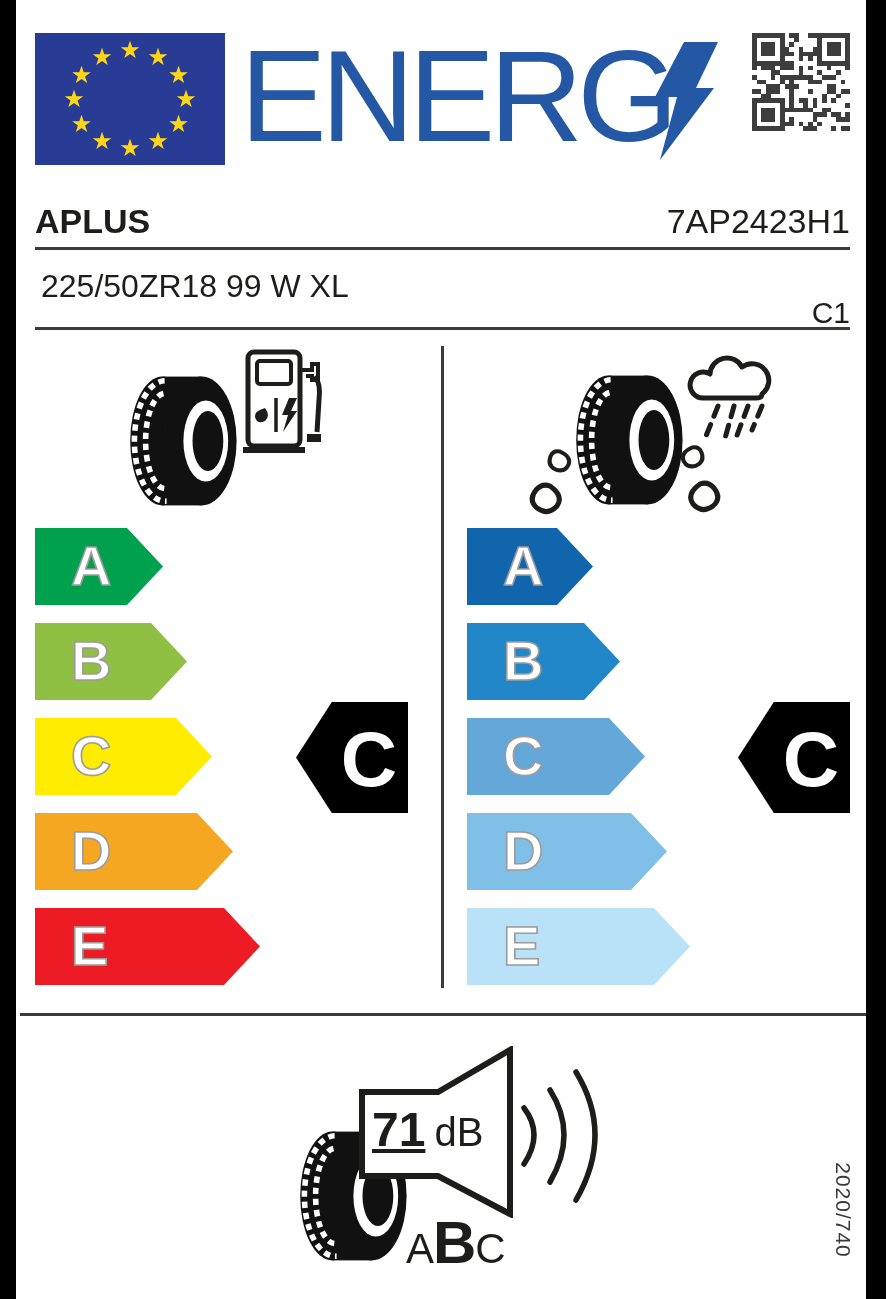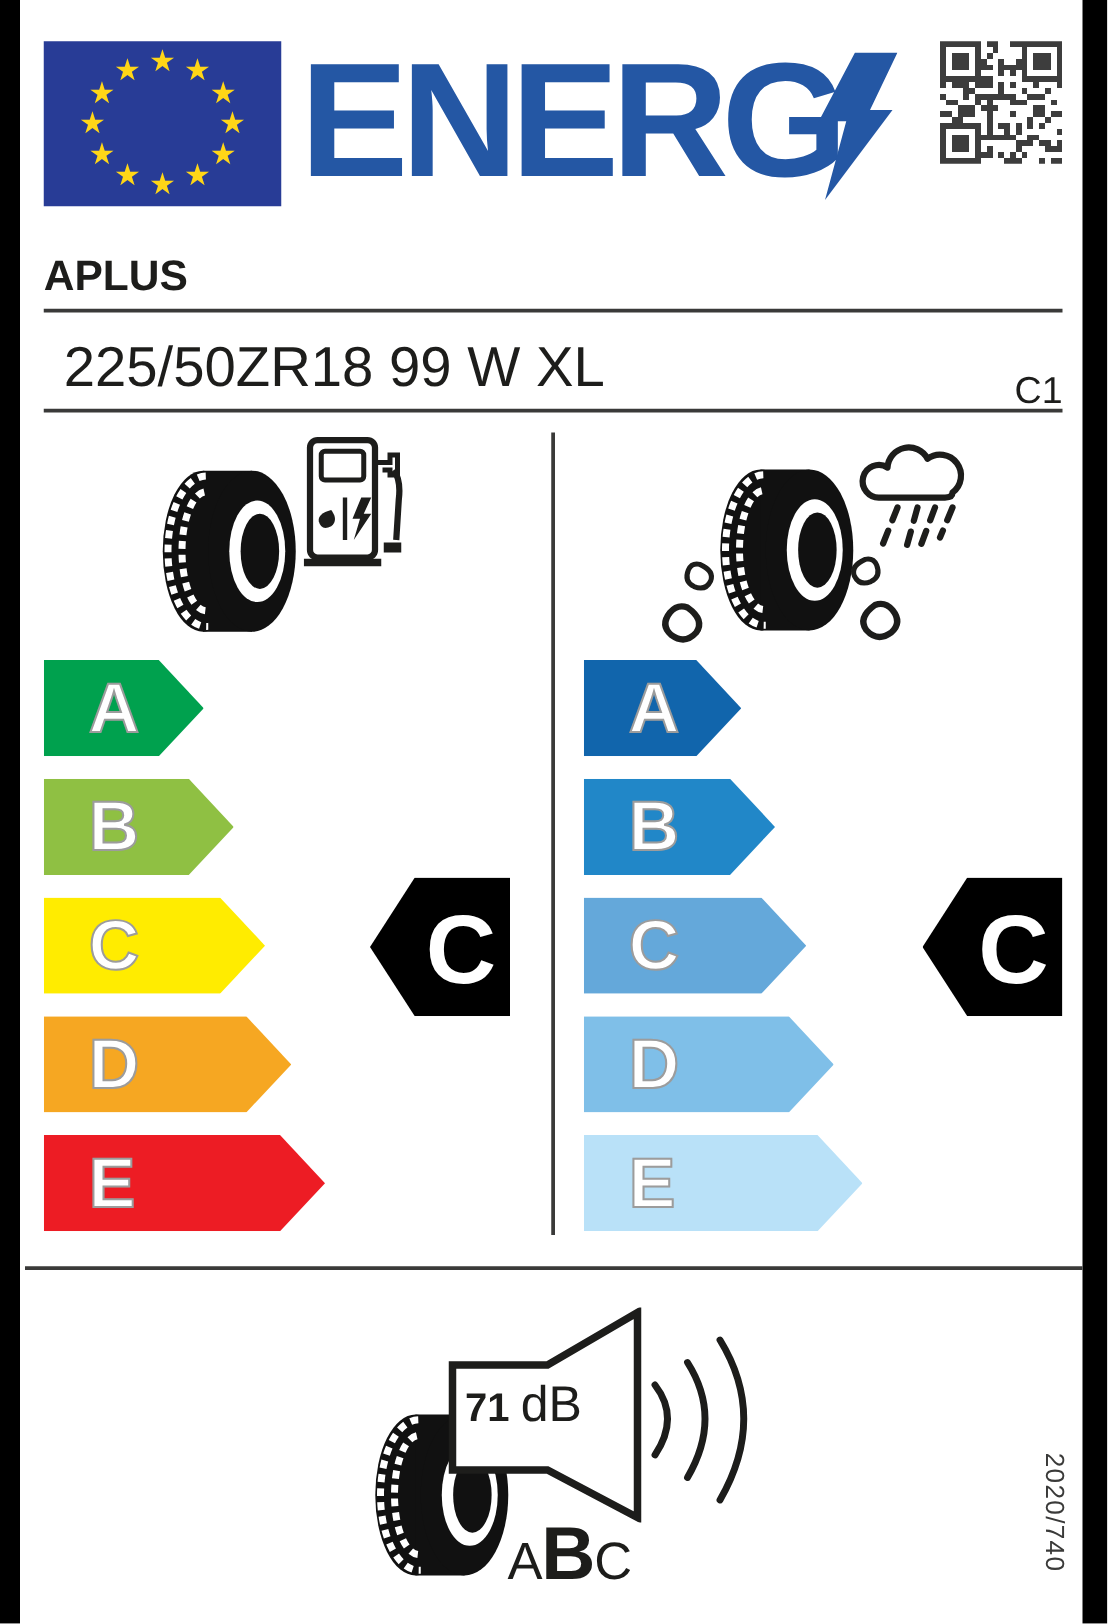--- a/index.html
+++ b/index.html
@@ -11,34 +11,34 @@
   }
   .bar { position:absolute; top:0; height:1299px; background:#000; }
   .bar.left  { left:0; width:16px; }
   .bar.right { left:866px; width:20px; }
 
   
   .flag { position:absolute; left:35px; top:33px; width:190px; height:132px; background:#283c96; }
   .flag .star { position:absolute; color:#ffd617; font-size:24px; line-height:1; transform:translate(-50%,-50%); }
   .energ {
     position:absolute; left:240px; top:30px; height:132px;
-    font-size:130px; line-height:132px; font-weight:bold; letter-spacing:-6px;
+    font-size:130px; line-height:132px; font-weight:normal; letter-spacing:-6px;
     color:#2457a4; white-space:nowrap;
   }
   .bolt { position:absolute; left:646px; top:42px; }
   .qr { position:absolute; left:752px; top:33px; width:98px; height:98px; }
 
   
   .brand { position:absolute; left:35px; top:202px; font-size:34px; font-weight:bold; letter-spacing:0px; }
   .code  { position:absolute; right:36px; top:202px; font-size:34px; font-weight:normal; }
   .rule  { position:absolute; left:35px; width:815px; height:3px; background:#3a3a39; }
   .rule.r1 { top:247px; }
   .rule.r2 { top:327px; }
   .rule.r3 { left:20px; width:846px; top:1013px; }
-  .size  { position:absolute; left:51px; top:268px; font-size:45px; }
+  .size  { position:absolute; left:41px; top:268px; font-size:32px; }
   .tclass{ position:absolute; right:36px; top:276px; font-size:30px;margin-top:20px; }
 
   
   .vdivider { position:absolute; left:441px; top:346px; width:3px; height:642px; background:#3a3a39; }
 
   .scale { position:absolute; width:280px; }
   .scale.fuel { left:35px;  top:528px; }
   .scale.wet  { left:467px; top:528px; }
   .arrow-row {
     position:relative; height:77px; margin-bottom:18px;
@@ -58,21 +58,21 @@
   .rating-arrow span {
     position:absolute; left:34%; right:4%; top:0; bottom:0; text-align:center;
     font-size:78px; line-height:114px; font-weight:bold; color:#fff;
   }
 
   .icon { position:absolute; }
   svg .ln { stroke:#1d1d1b; fill:none; }
 
   
   .db-box { position:absolute; left:372px; top:1102px; display:flex; align-items:baseline; }
-  .db-val  { font-size:32px; font-weight:bold; }
+  .db-val  { font-size:48px; font-weight:bold;text-decoration:underline; }
   .db-unit { font-size:40px; margin-left:9px; }
   .abc { position:absolute; left:406px; top:1208px; display:flex; align-items:baseline; letter-spacing:-1px; }
   .abc .a, .abc .c { font-size:42px; }
   .abc .b { font-size:60px; font-weight:bold; }
   .reg {
     position:absolute; left:843px; top:1210px; font-size:21px; color:#3a3a39;
     letter-spacing:1px; white-space:nowrap; transform:translate(-50%,-50%) rotate(90deg);
   }
 </style>
 </head>
@@ -334,20 +334,21 @@
       <rect x="6" y="20" width="1" height="1" fill="#3d3d3d"></rect>
       <rect x="11" y="20" width="1" height="1" fill="#3d3d3d"></rect>
       <rect x="12" y="20" width="1" height="1" fill="#3d3d3d"></rect>
       <rect x="13" y="20" width="1" height="1" fill="#3d3d3d"></rect>
       <rect x="17" y="20" width="1" height="1" fill="#3d3d3d"></rect>
       <rect x="19" y="20" width="1" height="1" fill="#3d3d3d"></rect>
       <rect x="20" y="20" width="1" height="1" fill="#3d3d3d"></rect>
     </svg>
 
   <div class="brand">APLUS</div>
+  <div class="code">7AP2423H1</div>
   <div class="rule r1"></div>
   <div class="size">225/50ZR18 99 W XL</div>
   <div class="tclass">C1</div>
   <div class="rule r2"></div>
 
   <svg class="icon" style="left:126px; top:368px;" width="112" height="146" viewBox="0 0 160 200">
       <use href="#tire-sym"></use>
     </svg>
   <svg class="icon" style="left:243px; top:346px;" width="84" height="112" viewBox="0 0 84 112">
     <rect class="ln" x="5" y="6" width="52" height="94" rx="6" stroke-width="5"></rect>

